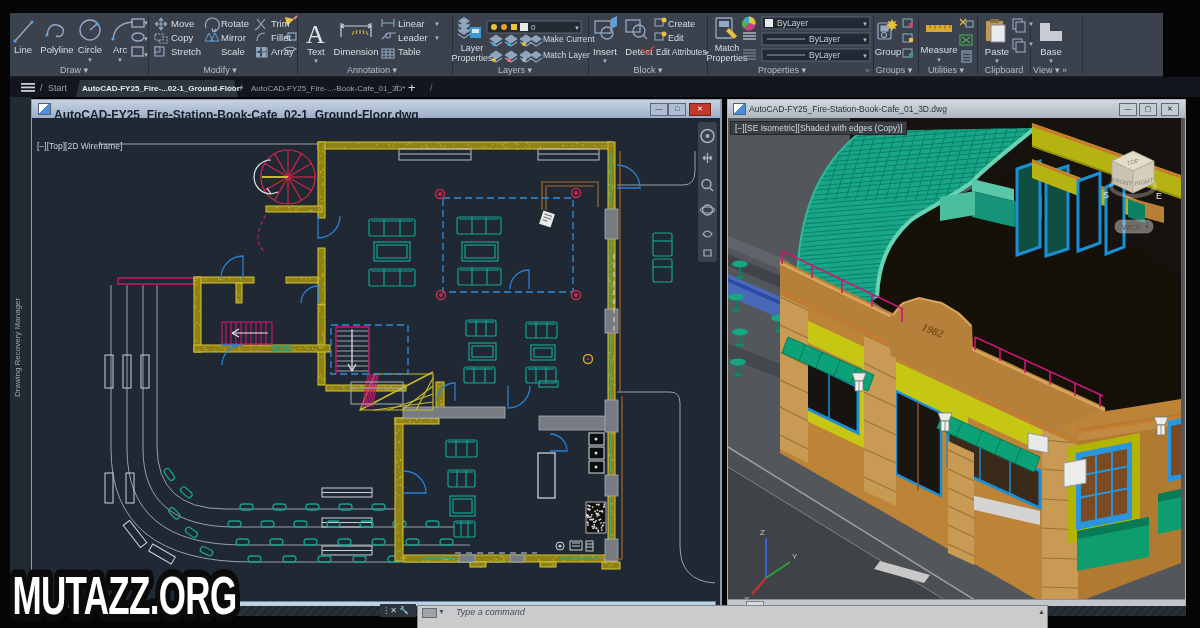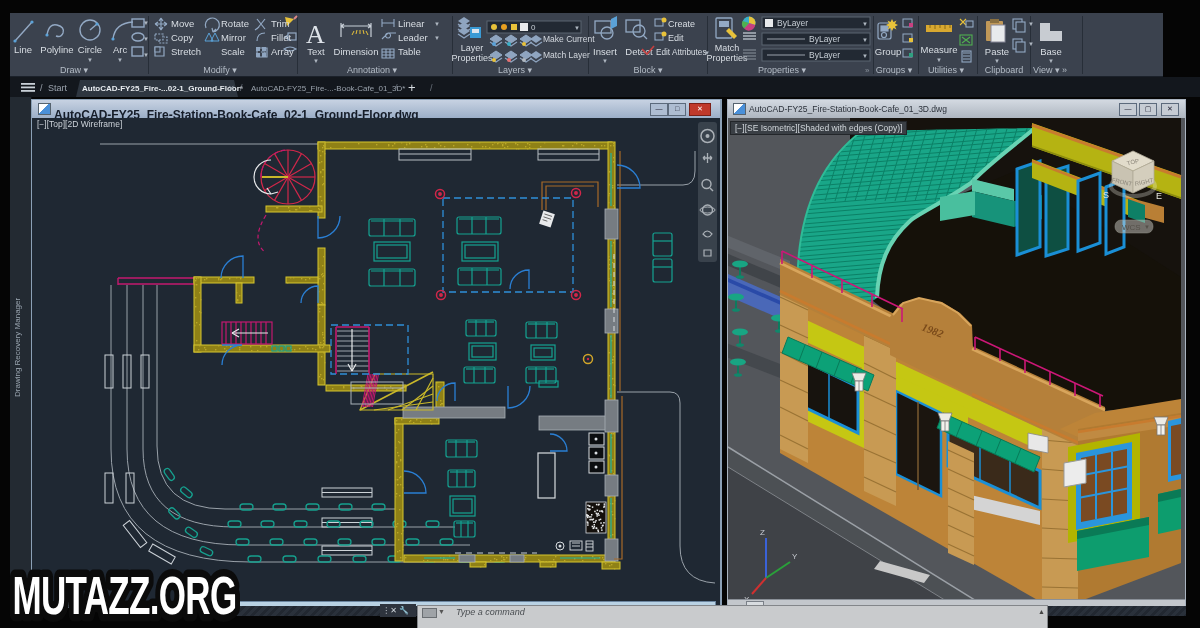--- a/index.html
+++ b/index.html
@@ -1173,21 +1173,21 @@
             <circle cx="560" cy="545" r="4" fill="none" stroke="#d8dce0" stroke-width="1"></circle>
             <circle cx="560" cy="545" r="1.5" fill="#d8dce0"></circle>
             <g stroke="#d8dce0" stroke-width="0.9" fill="none">
               <rect x="570" y="540" width="12" height="9"></rect>
               <path d="M572,542 h8 M572,545 h8"></path>
               <rect x="586" y="540" width="7" height="10"></rect>
               <path d="M586,543 h7 M586,546 h7"></path>
             </g>
           </g>
         </svg>
-        <div style="position:absolute;left:5px;top:1px;font-size:8.5px;color:#ccd2d9;">[−][Top][2D Wireframe]</div>
+        <div style="position:absolute;left:5px;top:23px;font-size:8.5px;color:#ccd2d9;">[−][Top][2D Wireframe]</div>
         <div style="position:absolute;right:3px;top:4px;width:19px;height:140px;background:rgba(150,158,168,0.22);border-radius:3px;"><svg width="19" height="140" opacity="0.75">
             <circle cx="9.5" cy="14" r="6.5" fill="none" stroke="#d0d5da" stroke-width="1.5"></circle>
             <circle cx="9.5" cy="14" r="2" fill="#d0d5da"></circle>
             <path d="M5,36 h9 M9.5,31 v10 M5,36 l2,-2 M5,36 l2,2 M14,36 l-2,-2 M14,36 l-2,2" stroke="#d0d5da" stroke-width="1.3" fill="none"></path>
             <circle cx="8.5" cy="62" r="4.5" fill="none" stroke="#d0d5da" stroke-width="1.4"></circle>
             <line x1="12" y1="66" x2="15" y2="69" stroke="#d0d5da" stroke-width="1.4"></line>
             <circle cx="9.5" cy="88" r="5" fill="none" stroke="#d0d5da" stroke-width="1.4"></circle>
             <ellipse cx="9.5" cy="88" rx="7.5" ry="3" fill="none" stroke="#d0d5da" stroke-width="1"></ellipse>
             <path d="M5,112 q4,-6 9,0 q-4,6 -9,0 z" fill="none" stroke="#d0d5da" stroke-width="1.2"></path>
             <path d="M6,128 h7 v6 h-7 z" fill="none" stroke="#d0d5da" stroke-width="1.2"></path>

